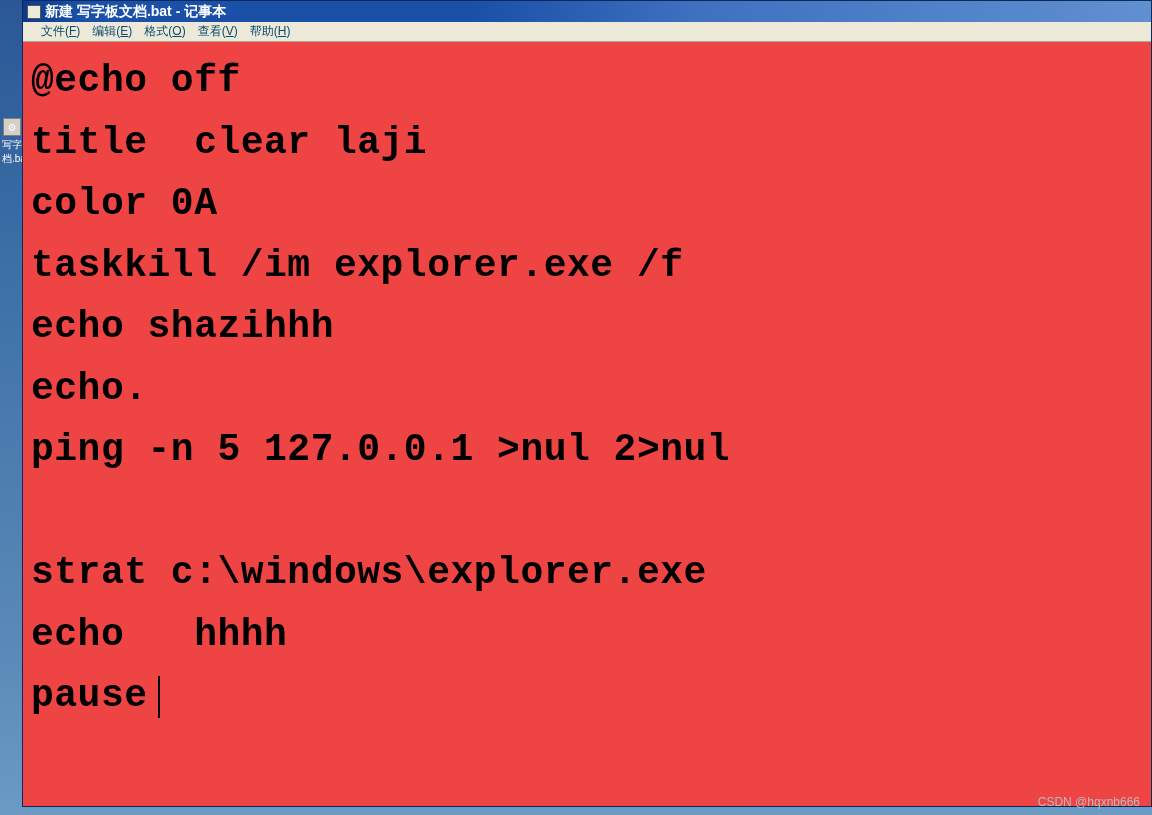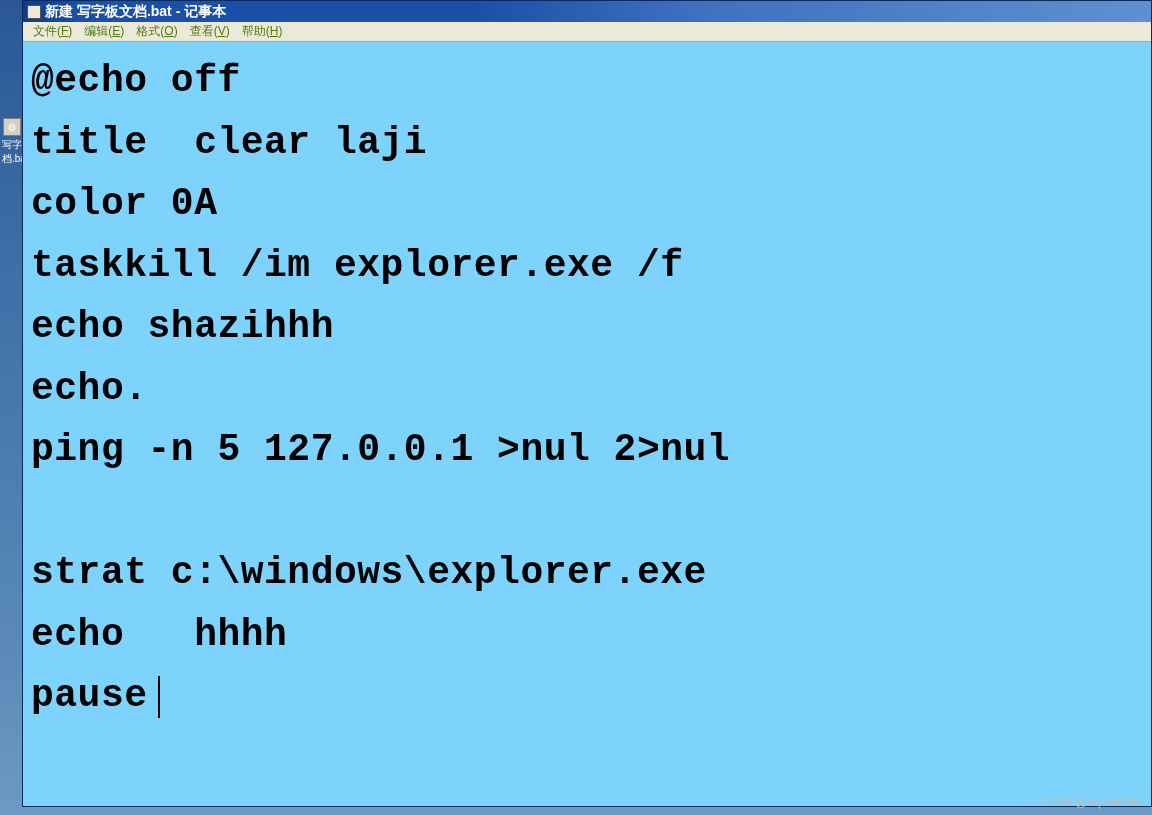--- a/index.html
+++ b/index.html
@@ -47,34 +47,34 @@
       font-size: 9px;
       color: #000;
       border: 1px solid #555;
     }
     .menubar {
       height: 20px;
       background: #ece9d8;
       display: flex;
       align-items: center;
       font-size: 12px;
-      color: #4d7c0f;
+      color: #0c4a6e;
       border-bottom: 1px solid #aca899;
-      padding-left: 4px;
+      padding-left: 12px;
     }
     .menuitem {
       padding: 2px 6px;
       cursor: default;
     }
     .menuitem .hotkey {
       text-decoration: underline;
     }
     .editor {
       flex: 1;
-      background: #7dd3fc;
+      background: #ef4444;
       padding: 8px 8px;
       overflow: auto;
     }
     .editor-content {
       font-family: "Fixedsys", "Courier New", monospace;
       font-size: 38px;
       line-height: 1.62;
       white-space: pre;
       color: #000;
       font-weight: bold;

